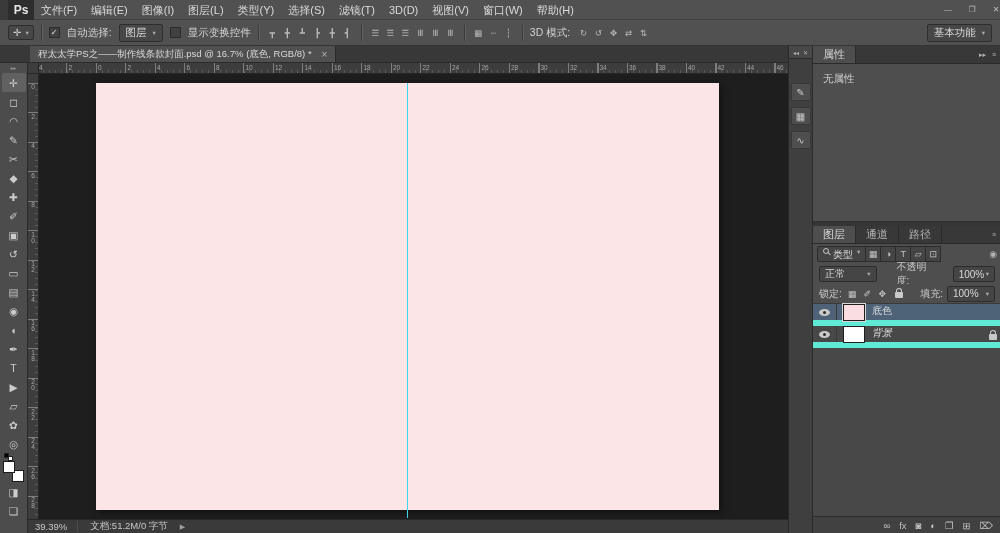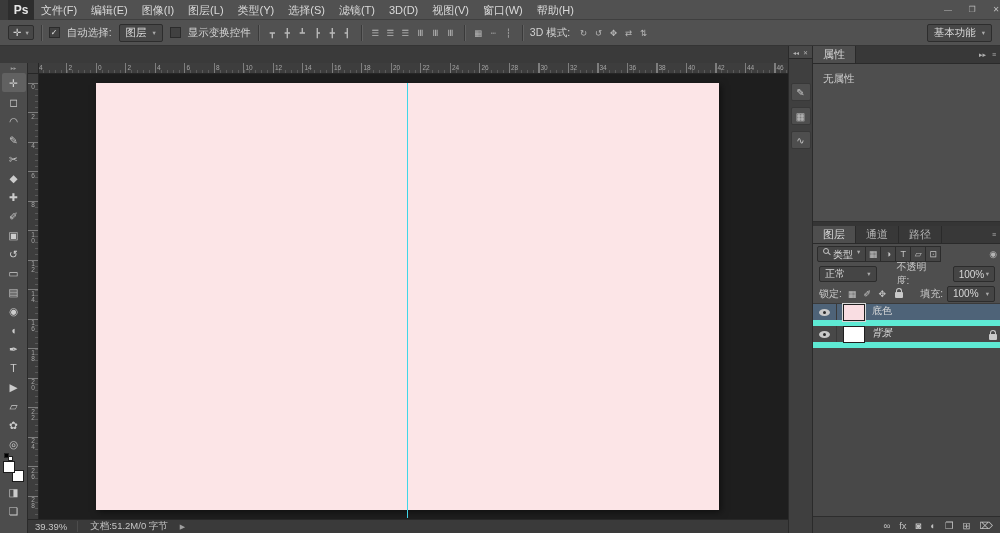--- a/index.html
+++ b/index.html
@@ -200,20 +200,26 @@
         <span class="obtn">✥</span>
         <span class="obtn">⇄</span>
         <span class="obtn">⇅</span>
       </div>
     <div class="dd ws">
       <span>基本功能</span>
       <span class="arw">▾</span>
     </div>
   </div>
 
+  <div class="tabbar">
+    <div class="doc-tab">
+      <span>程太太学PS之——制作线条款封面.psd @ 16.7% (底色, RGB/8) *</span>
+      <span class="tab-close">×</span>
+    </div>
+  </div>
 
   <div class="toolbar">
     <div class="tb-head">▸▸</div>
     <div style="display:flex;flex-direction:column;align-items:center;">
 
     <div class="tool active">
           <span>✛</span>
         </div>
         <div class="tool">
           <span>◻</span>

